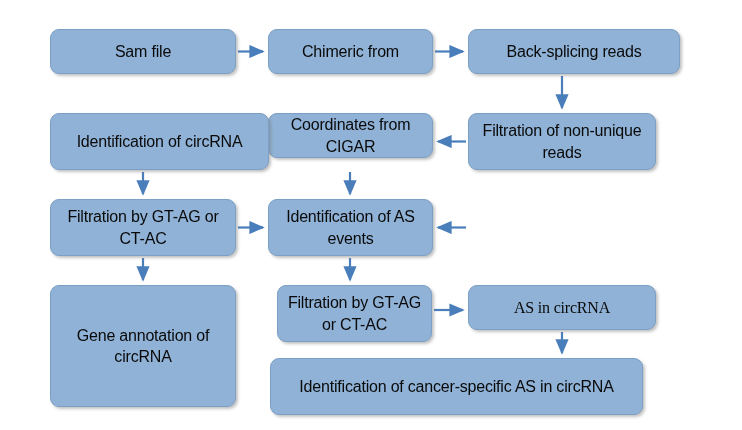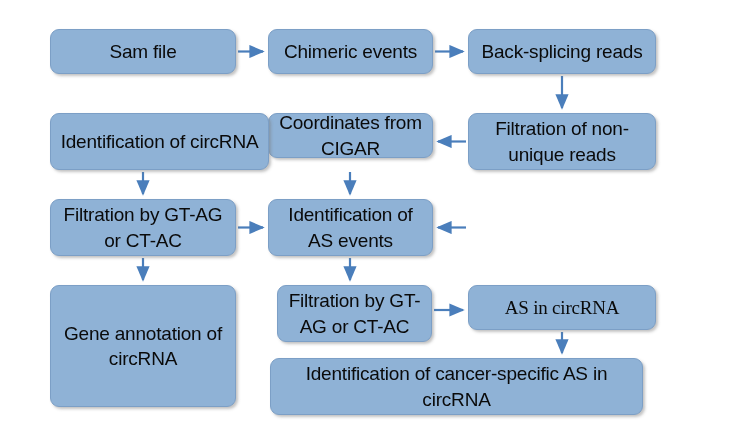--- a/index.html
+++ b/index.html
@@ -32,21 +32,21 @@
     box-sizing: border-box;
     background: #8FB2D6;
     border: 1px solid #7C9FC6;
     border-radius: 9px;
     box-shadow: 2px 2px 3px rgba(120,120,120,0.45);
     display: flex;
     align-items: center;
     justify-content: center;
     text-align: center;
     color: #0a0a0a;
-    font-size: 19px;
+    font-size: 16px;
     line-height: 1.32;
     letter-spacing: -0.2px;
     padding: 2px 6px;
   }
   .node .label {
     display: block;
     width: 100%;
   }
 </style>
 </head>
@@ -88,24 +88,24 @@
 
       <line x1="562" y1="332" x2="562" y2="353"></line>
     </g>
   </svg>
 
   <div class="node" style="left:50px; top:29px; width:186px; height:45px;">
     <span class="label">Sam file</span>
   </div>
 
   <div class="node" style="left:268px; top:29px; width:165px; height:45px;">
-    <span class="label">Chimeric events</span>
+    <span class="label">Chimeric from</span>
   </div>
 
-  <div class="node" style="left:468px; top:29px; width:188px; height:45px;">
+  <div class="node" style="left:468px; top:29px; width:212px; height:45px;">
     <span class="label">Back-splicing reads</span>
   </div>
 
   <div class="node" style="left:468px; top:113px; width:188px; height:57px;">
     <span class="label">Filtration of non-unique reads</span>
   </div>
 
   <div class="node" style="left:268px; top:113px; width:165px; height:45px;">
     <span class="label">Coordinates from CIGAR</span>
   </div>

